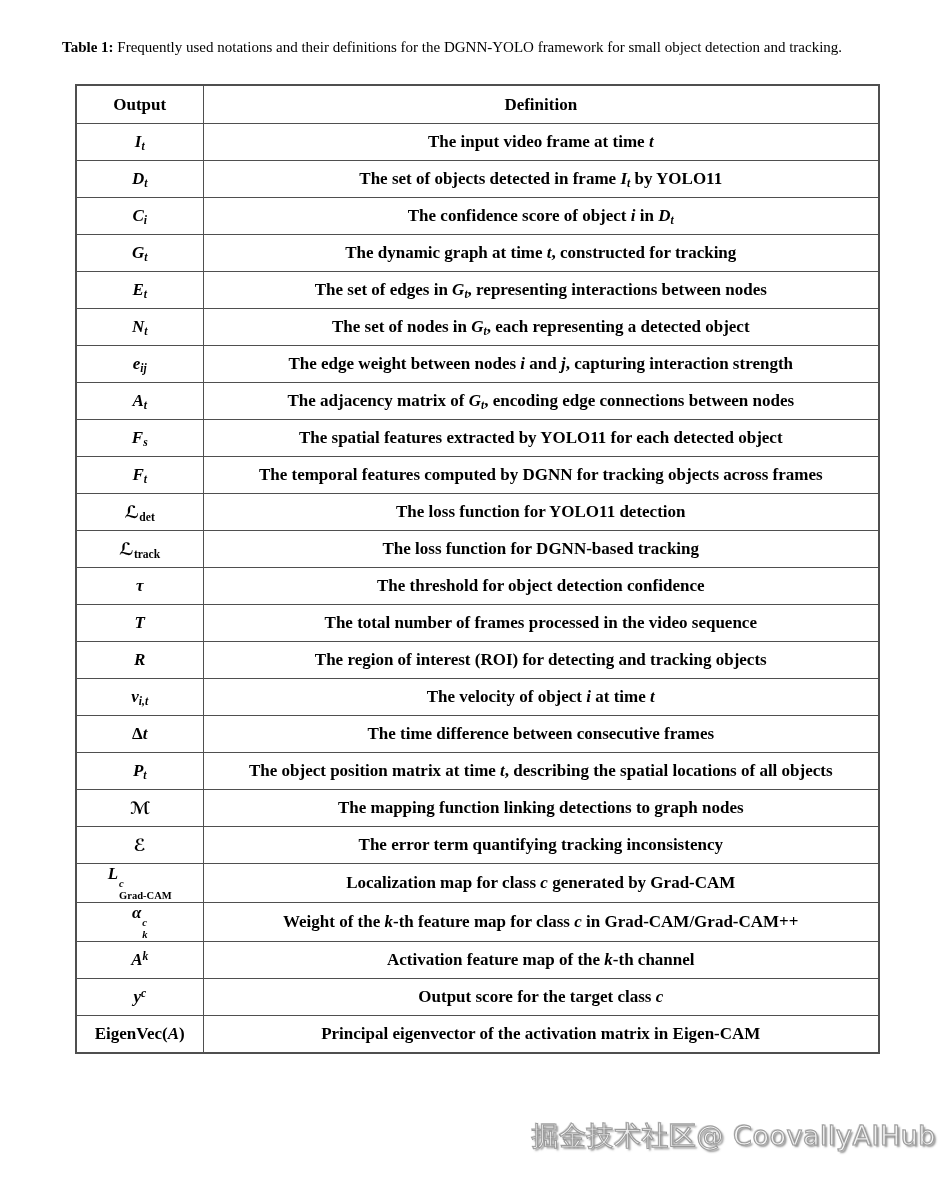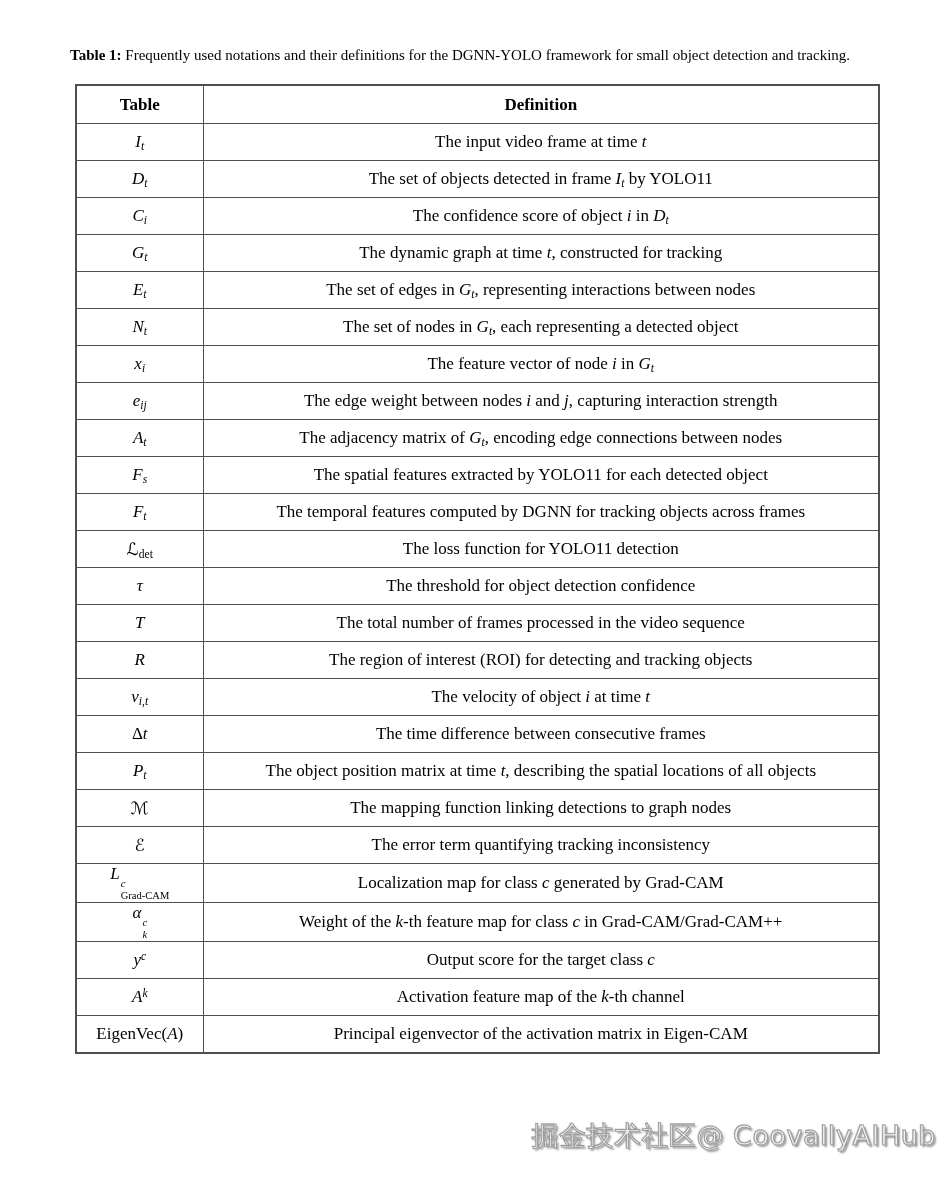--- a/index.html
+++ b/index.html
@@ -9,21 +9,21 @@
     font-family:"Liberation Serif","DejaVu Serif",serif;
     color:#000;
     position:relative;
     overflow:hidden;
   }
   .page { position:relative; width:949px; height:1181px; }
 
   .caption {
     position:absolute;
     top:37px; left:62px;
-    margin:8px;
+    margin:0;
     font-size:15px;
     line-height:20px;
     white-space:nowrap;
   }
   .caption b { font-weight:bold; }
 
   table.notation {
     position:absolute;
     top:84px; left:75px;
     width:805px;
@@ -31,20 +31,21 @@
     table-layout:fixed;
     background:#fff;
   }
   table.notation { border:2px solid #4f4f4f; }
   table.notation th, table.notation td {
     border:1px solid #4f4f4f;
     font-size:17px;
     padding:0;
     overflow:hidden;
     white-space:nowrap;
+    font-weight:bold;
   }
   table.notation th { height:37px; font-weight:bold; }
   th.sym-h { text-align:center; }
   th.def-h { text-align:center; padding-left:13px; }
   td.sym { height:36px; text-align:center; }
   td.def { height:36px; text-align:center; padding-left:13px; }
 
   .it { font-style:italic; }
   .scr { font-family:"DejaVu Serif","DejaVu Sans",serif; font-style:normal; }
   sub, sup { font-size:0.68em; line-height:0; }
@@ -84,21 +85,21 @@
 
   <p class="caption"><b>Table 1:</b><span> Frequently used notations and their definitions for the DGNN-YOLO framework for small object detection and tracking.</span></p>
 
   <table class="notation">
     <colgroup>
       <col style="width:127px">
       <col>
     </colgroup>
     <thead>
       <tr>
-        <th class="sym-h">Table</th>
+        <th class="sym-h">Output</th>
         <th class="def-h">Definition</th>
       </tr>
     </thead>
     <tbody id="rows">
         <tr>
           <td class="sym"><span class="it">I</span><sub class="it">t</sub></td>
           <td class="def">The input video frame at time <span class="it">t</span></td>
         </tr>
         <tr>
           <td class="sym"><span class="it">D</span><sub class="it">t</sub></td>
@@ -114,42 +115,42 @@
         </tr>
         <tr>
           <td class="sym"><span class="it">E</span><sub class="it">t</sub></td>
           <td class="def">The set of edges in <span class="it">G</span><sub class="it">t</sub>, representing interactions between nodes</td>
         </tr>
         <tr>
           <td class="sym"><span class="it">N</span><sub class="it">t</sub></td>
           <td class="def">The set of nodes in <span class="it">G</span><sub class="it">t</sub>, each representing a detected object</td>
         </tr>
         <tr>
-          <td class="sym"><span class="it">x</span><sub class="it">i</sub></td>
-          <td class="def">The feature vector of node <span class="it">i</span> in <span class="it">G</span><sub class="it">t</sub></td>
-        </tr>
-        <tr>
           <td class="sym"><span class="it">e</span><sub class="it">ij</sub></td>
           <td class="def">The edge weight between nodes <span class="it">i</span> and <span class="it">j</span>, capturing interaction strength</td>
         </tr>
         <tr>
           <td class="sym"><span class="it">A</span><sub class="it">t</sub></td>
           <td class="def">The adjacency matrix of <span class="it">G</span><sub class="it">t</sub>, encoding edge connections between nodes</td>
         </tr>
         <tr>
           <td class="sym"><span class="it">F</span><sub class="it">s</sub></td>
           <td class="def">The spatial features extracted by YOLO11 for each detected object</td>
         </tr>
         <tr>
           <td class="sym"><span class="it">F</span><sub class="it">t</sub></td>
           <td class="def">The temporal features computed by DGNN for tracking objects across frames</td>
         </tr>
         <tr>
           <td class="sym"><span class="scr">ℒ</span><sub>det</sub></td>
           <td class="def">The loss function for YOLO11 detection</td>
+        </tr>
+        <tr>
+          <td class="sym"><span class="scr">ℒ</span><sub>track</sub></td>
+          <td class="def">The loss function for DGNN-based tracking</td>
         </tr>
         <tr>
           <td class="sym"><span class="it">τ</span></td>
           <td class="def">The threshold for object detection confidence</td>
         </tr>
         <tr>
           <td class="sym"><span class="it">T</span></td>
           <td class="def">The total number of frames processed in the video sequence</td>
         </tr>
         <tr>
@@ -184,26 +185,26 @@
           <td class="def">Localization map for class <span class="it">c</span> generated by Grad-CAM</td>
         </tr>
         <tr>
           <td class="sym"><span class="it">α</span><span class="stk">
               <span class="stk-sup it">c</span>
               <span class="stk-sub it">k</span>
             </span></td>
           <td class="def">Weight of the <span class="it">k</span>-th feature map for class <span class="it">c</span> in Grad-CAM/Grad-CAM++</td>
         </tr>
         <tr>
+          <td class="sym"><span class="it">A</span><sup class="it">k</sup></td>
+          <td class="def">Activation feature map of the <span class="it">k</span>-th channel</td>
+        </tr>
+        <tr>
           <td class="sym"><span class="it">y</span><sup class="it">c</sup></td>
           <td class="def">Output score for the target class <span class="it">c</span></td>
-        </tr>
-        <tr>
-          <td class="sym"><span class="it">A</span><sup class="it">k</sup></td>
-          <td class="def">Activation feature map of the <span class="it">k</span>-th channel</td>
         </tr>
         <tr>
           <td class="sym">EigenVec(<span class="it">A</span>)</td>
           <td class="def">Principal eigenvector of the activation matrix in Eigen-CAM</td>
         </tr>
       </tbody>
   </table>
 
   <div class="watermark">
     <span>掘金技术社区@ CoovallyAIHub</span>

